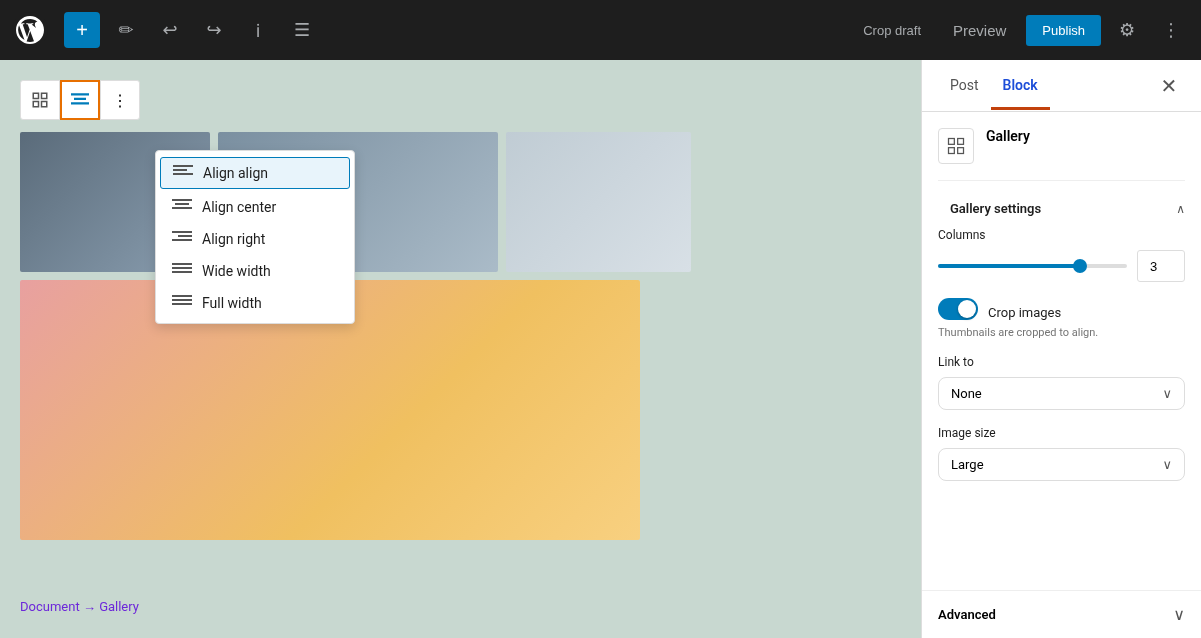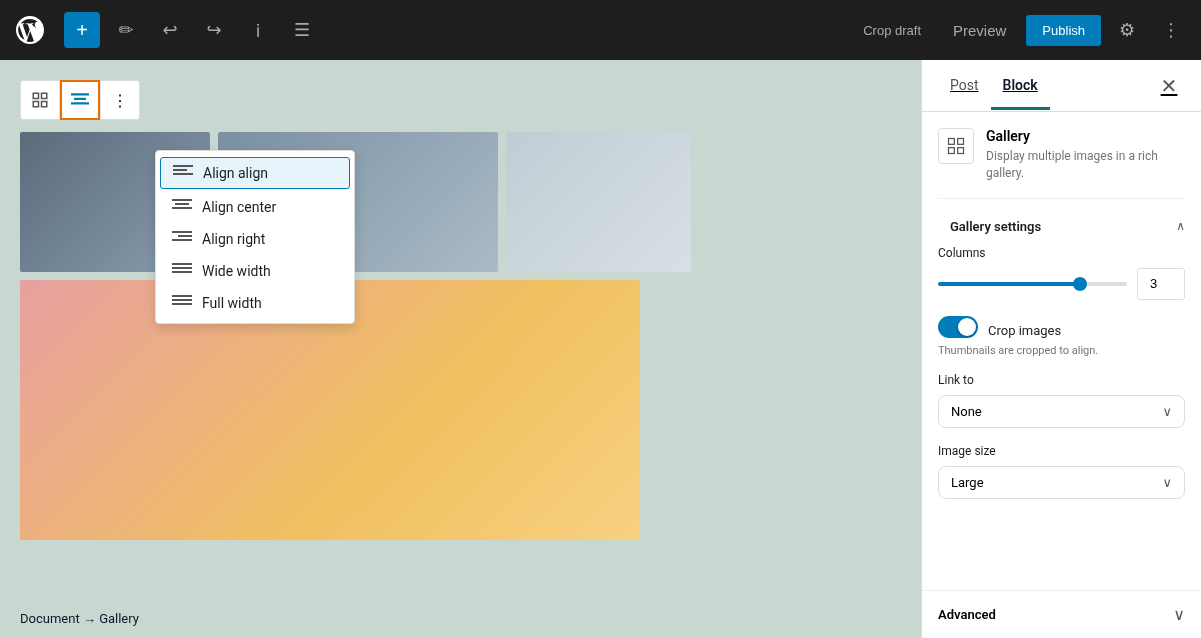--- a/index.html
+++ b/index.html
@@ -161,54 +161,53 @@
 
     
     .img-people { width: 190px; height: 140px; background: linear-gradient(135deg, #6b7c93, #8ca0b3); flex-shrink: 0; }
     .img-woman { width: 280px; height: 140px; background: linear-gradient(135deg, #8ca0b3, #a0b4c4); flex-shrink: 0; }
     .img-sketch { width: 185px; height: 140px; background: linear-gradient(135deg, #b8c4cc, #ccd4da); flex-shrink: 0; }
     .img-notes { width: 620px; height: 260px; background: linear-gradient(135deg, #d4a0a0, #f0c060); flex-shrink: 0; }
 
     
     .breadcrumb {
       position: absolute;
-      bottom: 12px;
+      bottom: 24px;
       left: 20px;
       font-size: 13px;
-      color: #0f172a;
+      color: #6d28d9;
     }
 
     
     .right-panel {
       width: 280px;
       background: white;
       border-left: 1px solid #ddd;
       display: flex;
       flex-direction: column;
       flex-shrink: 0;
     }
     .panel-header {
       display: flex;
       align-items: center;
       border-bottom: 1px solid #ddd;
       padding: 8px 16px;
       height: 52px;
-      text-decoration: underline;
     }
     .panel-tab {
       padding: 14px 12px;
       font-size: 14px;
       cursor: pointer;
       color: #555;
       border-bottom: 3px solid transparent;
       margin-bottom: -1px;
     }
     .panel-tab.active {
-      color: #0f172a;
-      border-bottom: 3px solid #0f766e;
+      color: #1d4ed8;
+      border-bottom: 3px solid #c2410c;
       font-weight: 600;
     }
     .close-btn {
       margin-left: auto;
       background: none;
       border: none;
       cursor: pointer;
       color: #555;
       font-size: 20px;
       width: 32px; height: 32px;
@@ -473,21 +472,20 @@
         <div class="block-icon">
           <svg width="20" height="20" viewBox="0 0 24 24" fill="none" stroke="#555" stroke-width="1.5">
             <rect x="3" y="3" width="7" height="7"></rect>
               <rect x="14" y="3" width="7" height="7"></rect>
               <rect x="3" y="14" width="7" height="7"></rect>
               <rect x="14" y="14" width="7" height="7"></rect>
           </svg>
         </div>
         <div>
           <div class="block-title">Gallery</div>
-          <div class="block-desc">Display multiple images in a rich gallery.</div>
         </div>
       </div>
 
       <div>
         <div class="section-header">
           <span class="section-title">Gallery settings</span>
           <span class="section-chevron">∧</span>
         </div>
 
         <span class="field-label">Columns</span>

